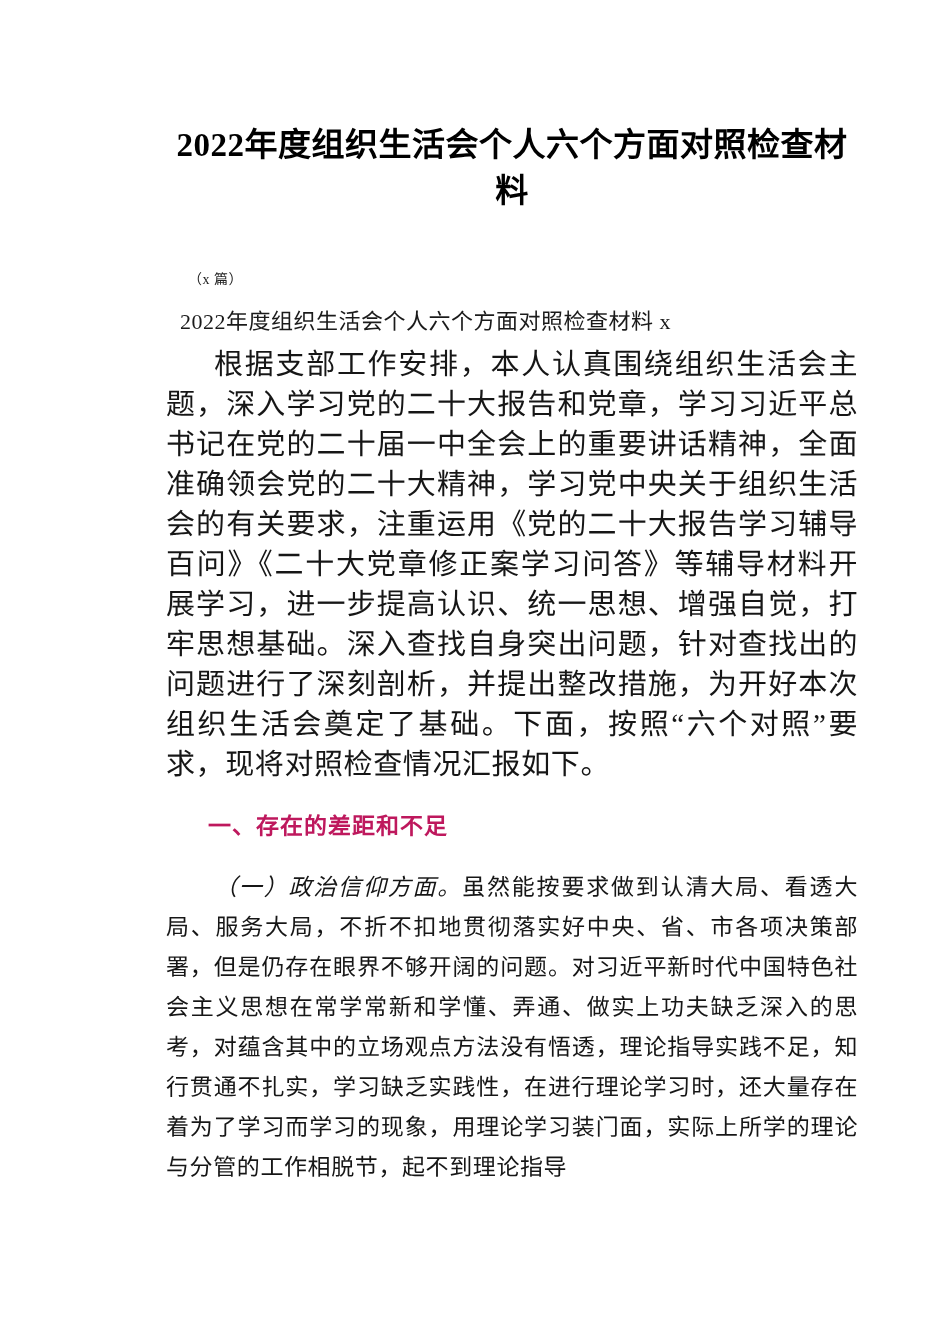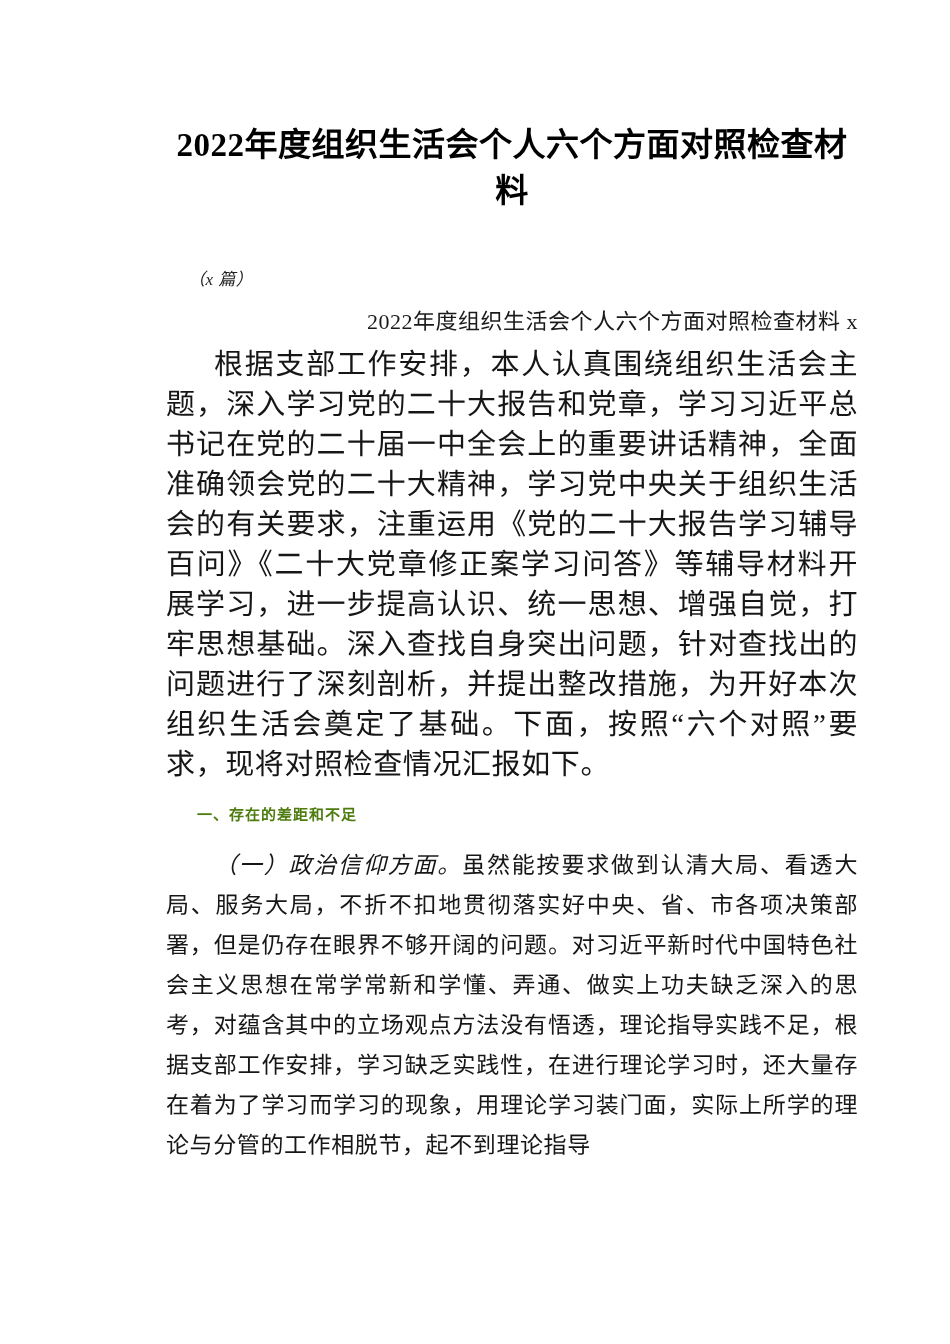--- a/index.html
+++ b/index.html
@@ -37,41 +37,39 @@
     letter-spacing: 0.5px;
     margin: 0;
     padding-top: 122px;
     white-space: normal;
     word-break: break-all;
   }
 
   
   .count-line {
     font-family: "Liberation Serif", "DejaVu Serif", serif;
-    font-size: 17px;
+    font-size: 14px;
     line-height: 40px;
     color: #222;
     margin: 0;
     padding-top: 46px;
     padding-left: 22px;
     letter-spacing: 0.5px;
-    font-style: italic;
   }
 
   
   .subtitle-line {
     font-family: "Liberation Serif", "DejaVu Serif", serif;
     font-size: 22px;
     line-height: 40px;
     color: #1a1a1a;
     margin: 0;
     padding-top: 2px;
     padding-left: 14px;
     letter-spacing: 0.5px;
-    text-align: right;
   }
 
   
   .body-para {
     font-family: "Liberation Serif", "DejaVu Serif", serif;
     font-size: 29px;
     line-height: 40px;
     color: #161616;
     margin: 0;
     text-indent: 48px;
@@ -82,24 +80,24 @@
   }
 
   .body-para.tight {
     padding-top: 2px;
   }
 
   
   .section-heading {
     font-family: "Liberation Sans", "DejaVu Sans", sans-serif;
     font-weight: bold;
-    font-size: 15px;
+    font-size: 23px;
     line-height: 40px;
-    color: #4d7c0f;
-    margin: 5px;
+    color: #be185d;
+    margin: 16px;
     text-indent: 26px;
     padding-top: 6px;
     letter-spacing: 1px;
   }
 
   
   .subsection-para {
     font-family: "Liberation Serif", "DejaVu Serif", serif;
     font-size: 23px;
     line-height: 40px;
@@ -132,16 +130,16 @@
     <h1 class="doc-title">2022年度组织生活会个人六个方面对照检查材料</h1>
 
     <p class="count-line">（x 篇）</p>
 
     <p class="subtitle-line">2022年度组织生活会个人六个方面对照检查材料 x</p>
 
     <p class="body-para tight">根据支部工作安排，本人认真围绕组织生活会主题，深入学习党的二十大报告和党章，学习习近平总书记在党的二十届一中全会上的重要讲话精神，全面准确领会党的二十大精神，学习党中央关于组织生活会的有关要求，注重运用《党的二十大报告学习辅导百问》《二十大党章修正案学习问答》等辅导材料开展学习，进一步提高认识、统一思想、增强自觉，打牢思想基础。深入查找自身突出问题，针对查找出的问题进行了深刻剖析，并提出整改措施，为开好本次组织生活会奠定了基础。下面，按照“六个对照”要求，现将对照检查情况汇报如下。</p>
 
     <h2 class="section-heading">一、存在的差距和不足</h2>
 
-    <p class="subsection-para"><span class="lead-bold">（一）政治信仰方面。</span><span>虽然能按要求做到认清大局、看透大局、服务大局，不折不扣地贯彻落实好中央、省、市各项决策部署，但是仍存在眼界不够开阔的问题。对习近平新时代中国特色社会主义思想在常学常新和学懂、弄通、做实上功夫缺乏深入的思考，对蕴含其中的立场观点方法没有悟透，理论指导实践不足，根据支部工作安排，学习缺乏实践性，在进行理论学习时，还大量存在着为了学习而学习的现象，用理论学习装门面，实际上所学的理论与分管的工作相脱节，起不到理论指导</span></p>
+    <p class="subsection-para"><span class="lead-bold">（一）政治信仰方面。</span><span>虽然能按要求做到认清大局、看透大局、服务大局，不折不扣地贯彻落实好中央、省、市各项决策部署，但是仍存在眼界不够开阔的问题。对习近平新时代中国特色社会主义思想在常学常新和学懂、弄通、做实上功夫缺乏深入的思考，对蕴含其中的立场观点方法没有悟透，理论指导实践不足，知行贯通不扎实，学习缺乏实践性，在进行理论学习时，还大量存在着为了学习而学习的现象，用理论学习装门面，实际上所学的理论与分管的工作相脱节，起不到理论指导</span></p>
 
   </div>
 </div>
 
 </body></html>

